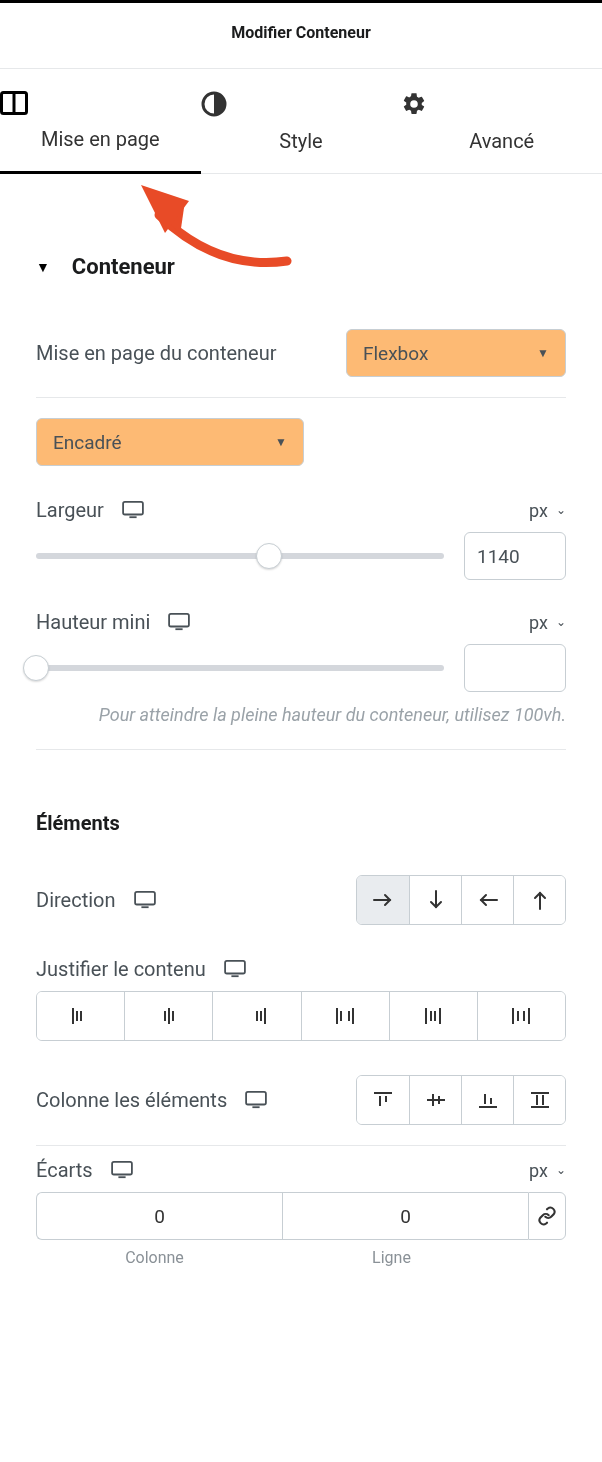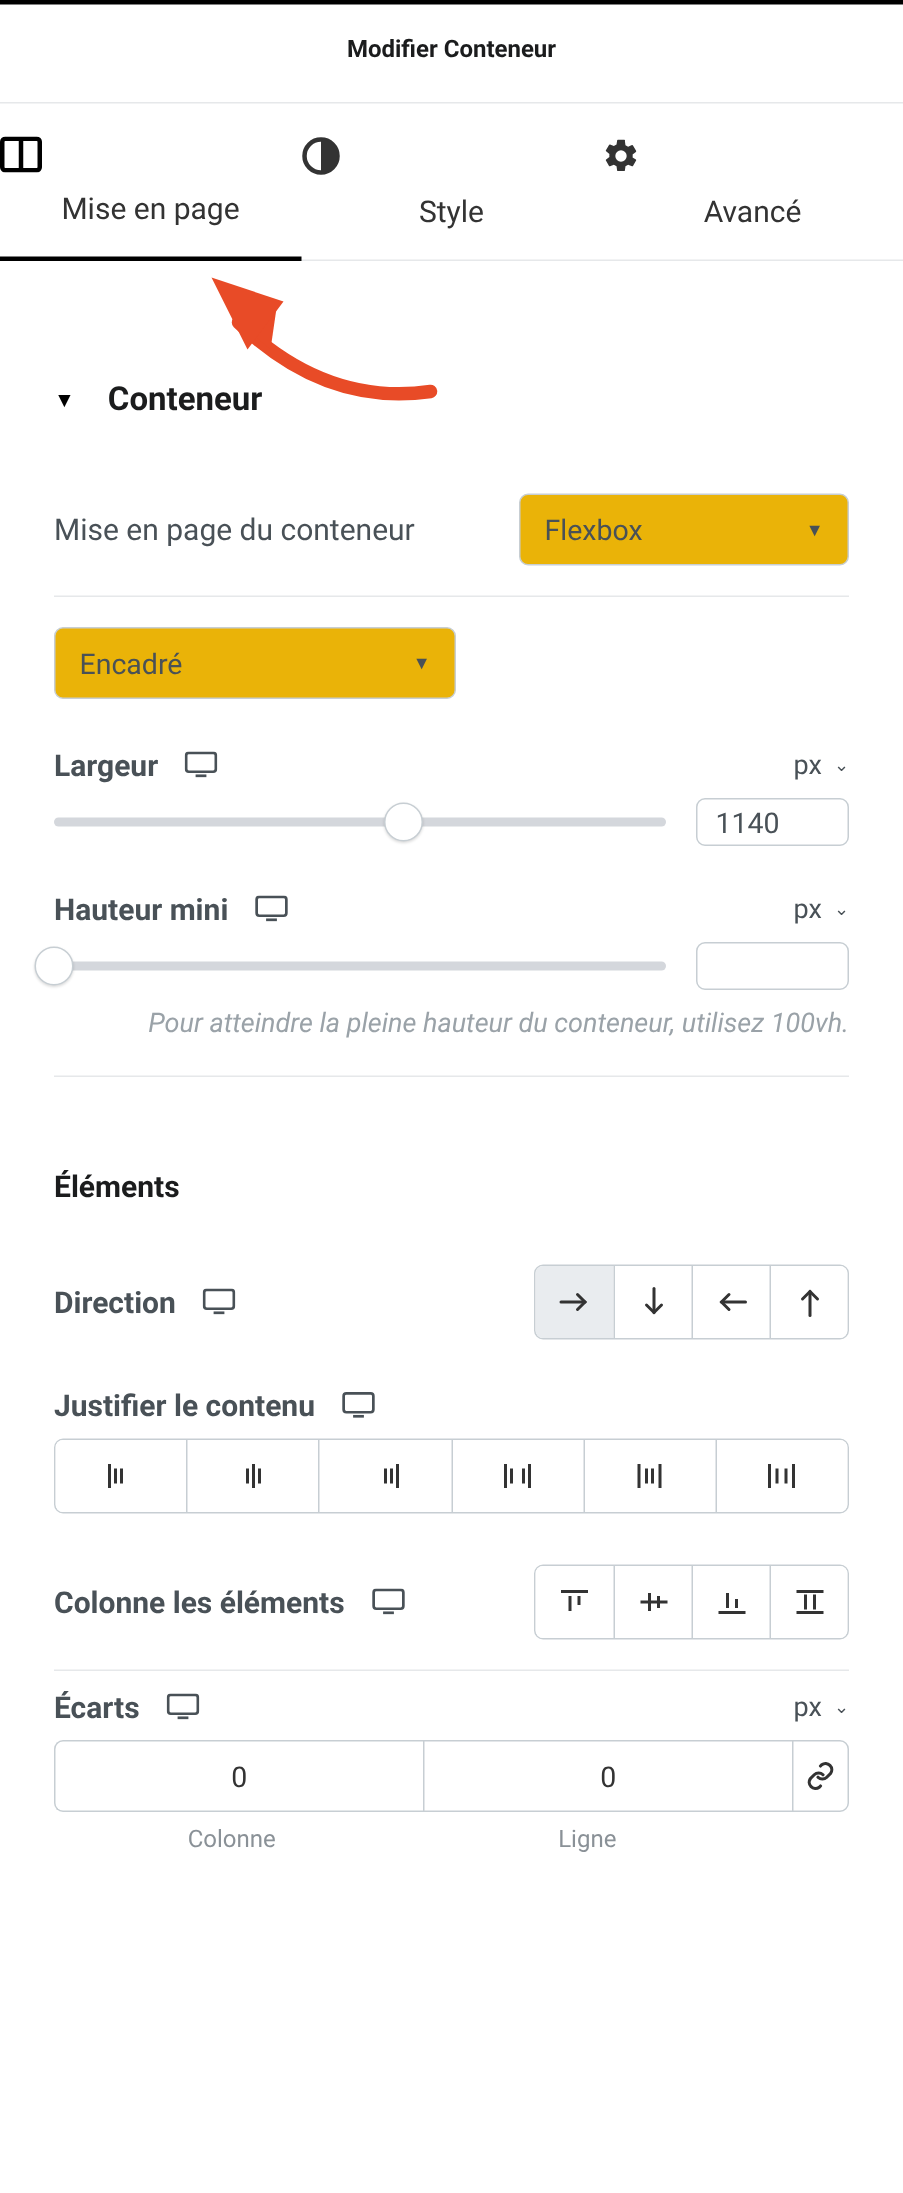--- a/index.html
+++ b/index.html
@@ -13,28 +13,28 @@
   .tab.active { position:relative; }
   .tab.active::after { content:""; position:absolute; left:0; right:0; bottom:-1px; height:3px; background:#000; }
   .panel { padding: 28px 36px 20px; position: relative; }
   .section-toggle { display:flex; align-items:center; gap:10px; margin: 52px 0 30px; cursor:pointer; }
   .section-toggle .caret { font-size:14px; color:#000; }
   .section-title { font-size: 22px; font-weight:700; color:#1b1c1d;margin-left:12px; }
   .row { display:flex; align-items:center; justify-content:space-between; padding: 20px 0; }
   .divider { border-top:1px solid #e6e8ea; }
   .label { font-size:20px; color:#495157; }
   .label.strong { font-weight:700; color:#1b1c1d;margin-top:41px; }
-  .label-wrap { display:flex; align-items:center; gap:18px;font-weight:bold; }
-  .select { height:48px; border:1px solid #c7ced3; border-radius:6px; display:flex; align-items:center; justify-content:space-between; padding:0 16px; font-size:19px; color:#495157; background:#eab308; cursor:pointer; }
+  .label-wrap { display:flex; align-items:center; gap:18px; }
+  .select { height:48px; border:1px solid #c7ced3; border-radius:6px; display:flex; align-items:center; justify-content:space-between; padding:0 16px; font-size:19px; color:#495157; background:#fdba74; cursor:pointer; }
   .select .chev { font-size:12px; color:#495157; }
   .slider-row { margin-top: 6px; }
   .slider-line { display:flex; align-items:center; gap:20px; }
   .slider { position:relative; flex:1; height:6px; background:#d4d7dc; border-radius:3px; }
   .slider .thumb { position:absolute; top:50%; width:26px; height:26px; background:#fff; border:1px solid #c7ced3; border-radius:50%; transform:translate(-50%,-50%); box-shadow:0 1px 2px rgba(0,0,0,0.15); }
-  .num-input { width:102px; height:32px; border:1px solid #c7ced3; border-radius:6px; font-size:19px; color:#495157; padding:0 12px; }
+  .num-input { width:102px; height:48px; border:1px solid #c7ced3; border-radius:6px; font-size:19px; color:#495157; padding:0 12px; }
   .unit { display:flex; align-items:center; gap:8px; font-size:18px; color:#495157; cursor:pointer; }
   .unit .chev { font-size:12px; }
   .hint { font-size:18px; font-style:italic; color:#9aa2a8; margin: 10px 0 22px; line-height:1.4;text-align:right; }
   .btn-group { display:flex; border:1px solid #c7ced3; border-radius:6px; overflow:hidden; }
   .btn-group .btn { display:flex; align-items:center; justify-content:center; border-left:1px solid #c7ced3; cursor:pointer; background:#fff; }
   .btn-group .btn:first-child { border-left:none; }
   .btn-group .btn.active { background:#e9ecef; }
   .dir-group .btn { width:52px; height:48px; }
   .just-group { width:100%; margin-top:6px; }
   .just-group .btn { flex:1; height:48px; }

